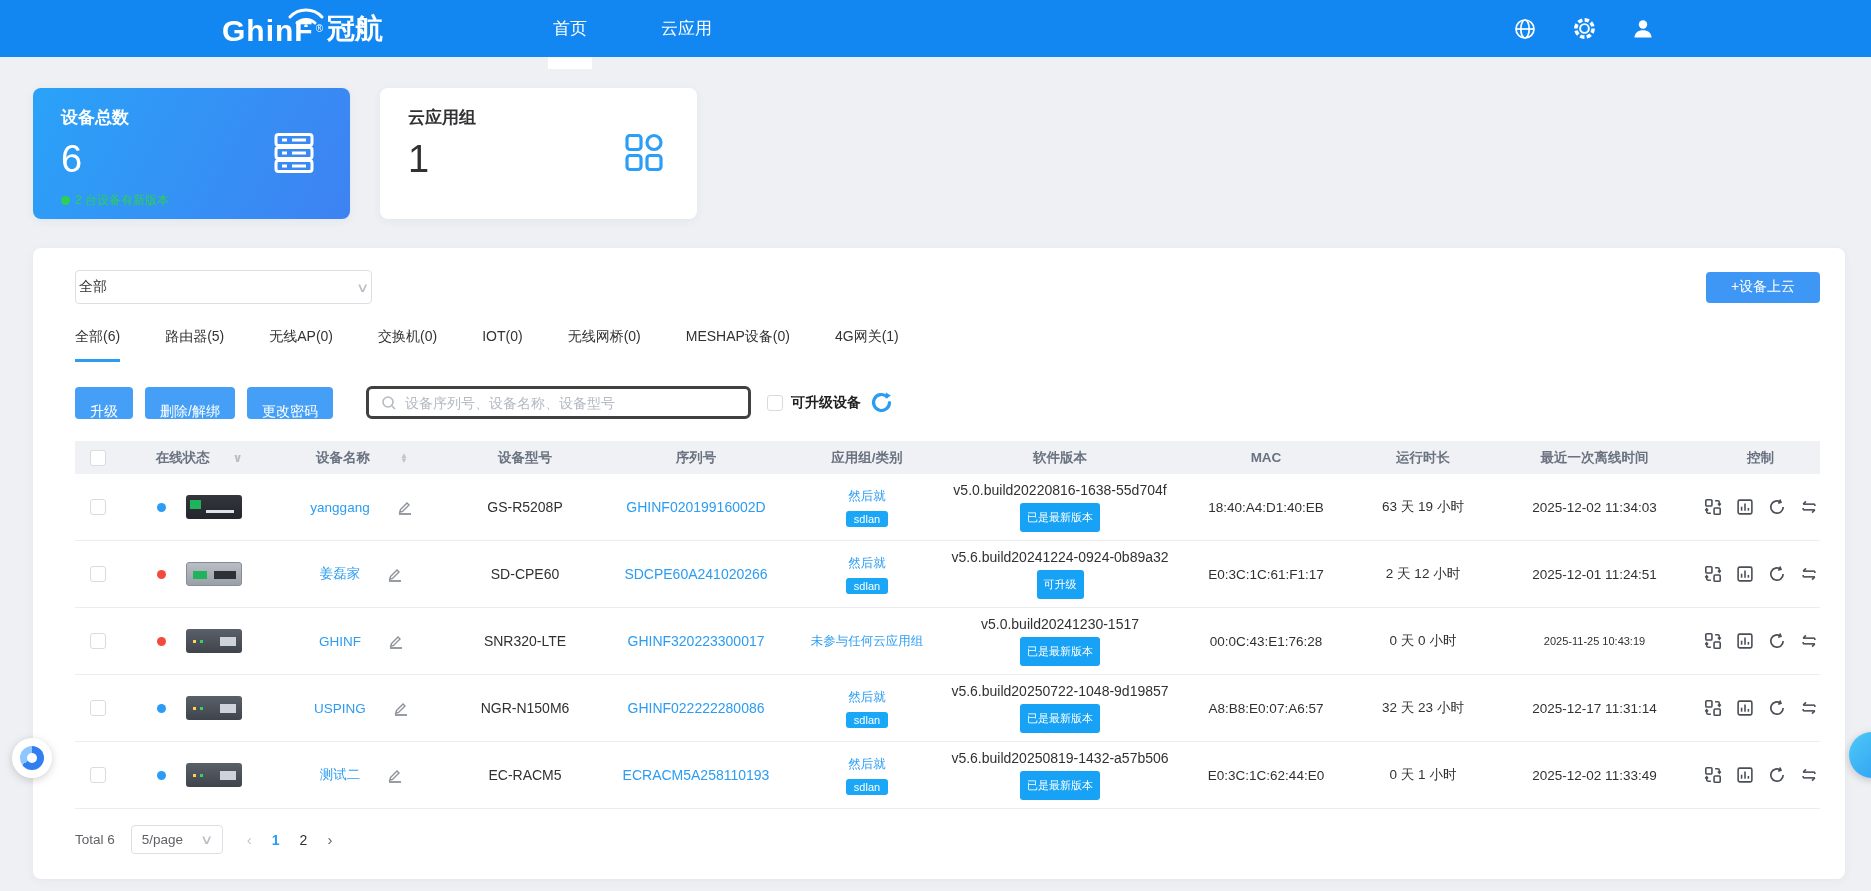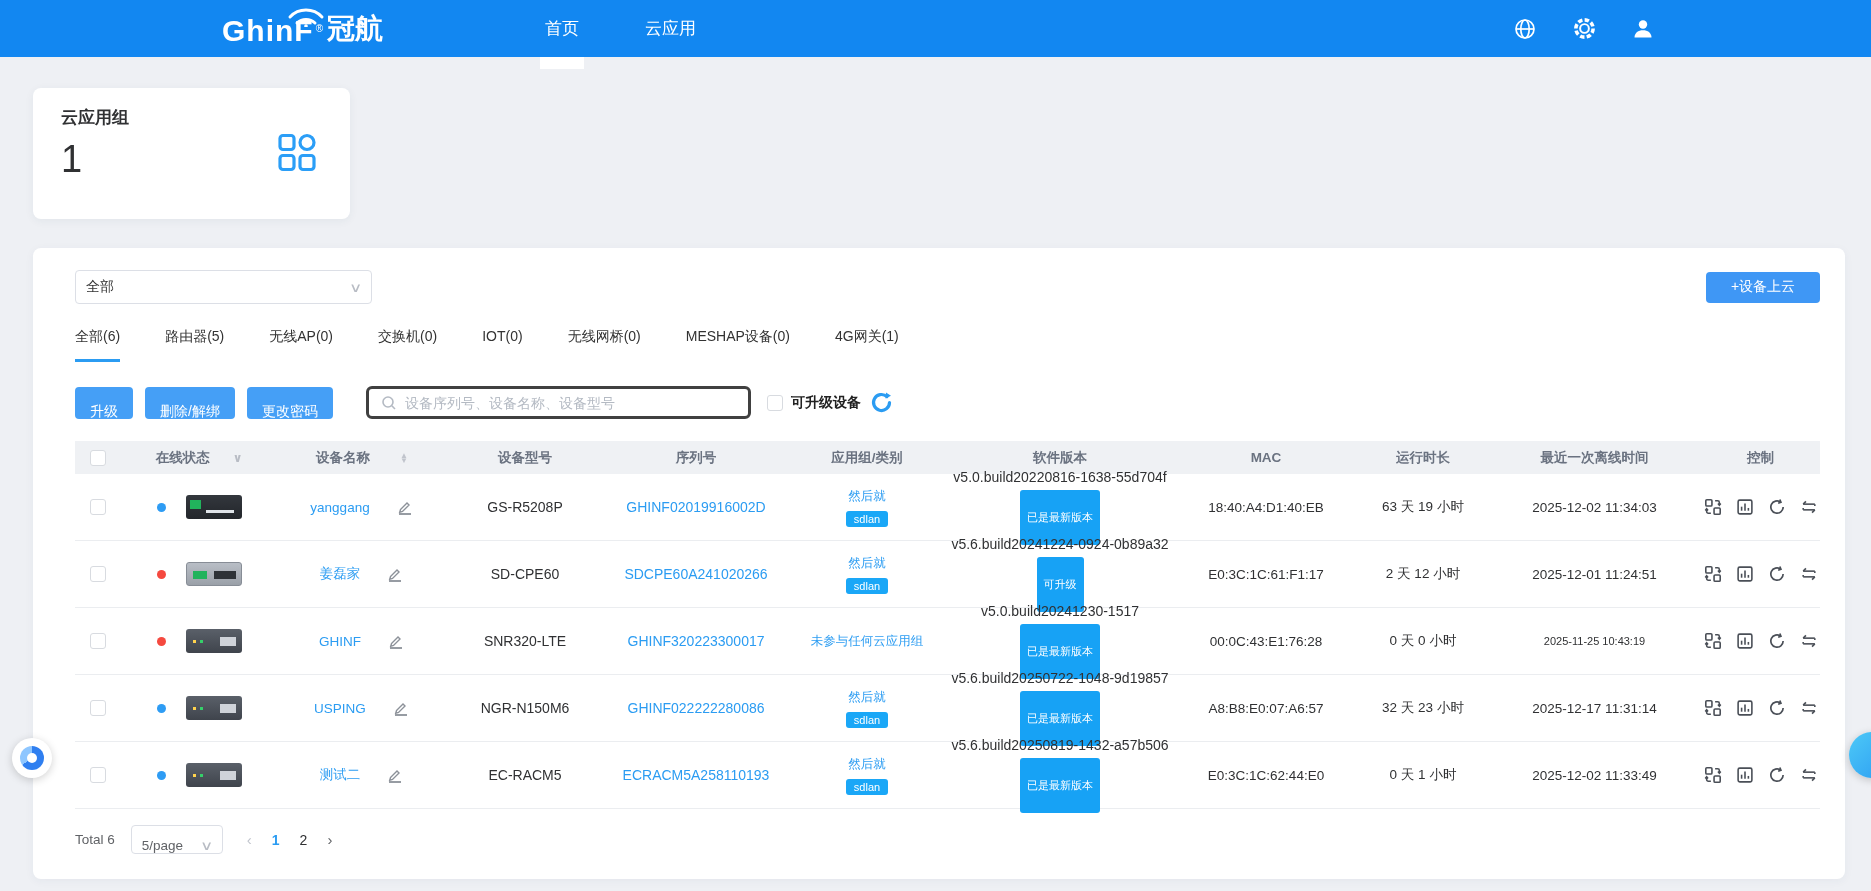--- a/index.html
+++ b/index.html
@@ -10,38 +10,38 @@
     color:#303133; font-size:14px;
   }
   
   .navbar { position:absolute; top:0; left:0; right:0; height:57px; background:#1287f1; display:flex; align-items:center; }
   .logo { position:relative; margin-left:222px; display:flex; align-items:flex-end; color:#fff; }
   .logo-en { font-size:30px; font-weight:bold; letter-spacing:1px; }
   .logo-reg { font-size:10px; margin:0 4px 14px 2px; }
   .logo-cn { font-size:28px; font-weight:bold; }
   .logo-wifi { position:absolute; top:-9px; left:58px; }
   .nav-tabs { position:absolute; left:545px; top:0; height:57px; display:flex; gap:66px; }
-  .nav-tab { position:relative; color:#fff; font-size:17px; height:57px; display:flex; align-items:center; cursor:pointer; }
+  .nav-tab { position:relative; color:#fff; font-size:17px; height:57px; display:flex; align-items:center; cursor:pointer;margin-left:8px; }
   .nav-tab.active::after { content:""; position:absolute; left:50%; transform:translateX(-50%); bottom:-12px; width:44px; height:12px; background:#fff; }
   .nav-icons { position:absolute; left:1512px; top:0; height:57px; display:flex; align-items:center; gap:33px; }
   .nav-icon { width:26px; height:26px; display:flex; align-items:center; justify-content:center; cursor:pointer; }
   
   .cards { position:absolute; top:88px; left:33px; display:flex; gap:30px; }
   .stat-card { width:317px; height:131px; background:#fff; border-radius:8px; box-shadow:0 2px 10px rgba(40,60,90,.06); padding:18px 28px; position:relative; }
   .stat-card.blue { background:linear-gradient(118deg,#2aa2f8 0%,#3e82f2 100%); color:#fff; }
   .stat-title { font-size:17px; font-weight:600; }
   .stat-value { font-size:38px; margin-top:10px; line-height:1.1; }
   .stat-card.blue .stat-value { font-weight:300; }
   .stat-note { position:absolute; left:28px; bottom:10px; font-size:12px; color:#2ed052; display:flex; align-items:center; gap:5px; }
   .stat-note .gdot { width:9px; height:9px; border-radius:50%; background:#2ed052; }
   .stat-icon { position:absolute; right:30px; top:50%; transform:translateY(-50%); }
   
   .panel { position:absolute; top:248px; left:33px; width:1812px; height:631px; background:#fff; border-radius:8px; box-shadow:0 2px 10px rgba(40,60,90,.05); padding:22px 25px 0 42px; }
   .panel-top { display:flex; justify-content:space-between; align-items:center; }
-  .dropdown { width:297px; height:34px; border:1px solid #dcdfe6; border-radius:4px; display:flex; align-items:center; justify-content:space-between; padding:0 10px; color:#333; cursor:pointer; background:#fff; }
+  .dropdown { width:297px; height:34px; border:1px solid #dcdfe6; border-radius:4px; display:flex; align-items:center; justify-content:space-between; padding:0 3px; color:#333; cursor:pointer; background:#fff; }
   .chev { color:#b8bcc4; font-size:13px; transform:scaleX(1.4); }
   .add-btn { min-width:114px; height:31px; background:#3f97f5; color:#fff; border:none; border-radius:4px; font-size:14px; cursor:pointer; padding:0 14px; }
   
   .cat-tabs { display:flex; gap:45px; margin-top:24px; font-size:14px; color:#333; }
   .cat-tab { position:relative; padding-bottom:16px; cursor:pointer; }
   .cat-tab.active::after { content:""; position:absolute; left:0; right:0; bottom:0; height:3px; background:#2b9cf2; }
   
   .toolbar { display:flex; align-items:center; margin-top:24px; }
   .tb-btn { height:17px; background:#459ff6; color:#fff; border:none; border-radius:4px; font-size:14px; padding:16px 15px; margin-right:12px; cursor:pointer; }
   .search-box { margin-left:21px; width:385px; height:33px; border:3px solid #404040; border-radius:6px; display:flex; align-items:center; padding:0 12px; gap:8px; background:#fff; }
@@ -75,26 +75,26 @@
       linear-gradient(#b9bec6,#9aa0a8); border:1px solid #878d96; }
   .dev.rack-dark { background:
       linear-gradient(#cfd3d9,#cfd3d9) 34px 8px/16px 9px no-repeat,
       radial-gradient(circle 2px,#ffd34d 98%,transparent) 6px 10px/5px 5px no-repeat,
       radial-gradient(circle 2px,#35d06a 98%,transparent) 13px 10px/5px 5px no-repeat,
       linear-gradient(#5a6069,#3f444c); }
   .link { color:#2b9cf2; cursor:pointer; text-decoration:none; }
   .grp { font-size:12.5px; }
   .tag { background:#1aa7f7; color:#fff; font-size:11px; padding:2px 8px; border-radius:3px; }
   .ver { font-size:14px; }
-  .badge { background:#17a2f5; color:#fff; font-size:11px; padding:20px 7px; border-radius:3px; }
+  .badge { background:#17a2f5; color:#fff; font-size:11px; padding:7px 7px; border-radius:3px; }
   .ctl { width:19px; height:19px; display:flex; align-items:center; justify-content:center; cursor:pointer; }
   .pencil { cursor:pointer; }
   
   .t-footer { display:flex; align-items:center; margin-top:16px; color:#606266; font-size:13.5px; gap:16px; }
-  .page-size { width:92px; height:29px; border:1px solid #dcdfe6; border-radius:4px; display:flex; align-items:flex-end; justify-content:space-between; padding:0 10px; cursor:pointer; }
+  .page-size { width:92px; height:29px; border:1px solid #dcdfe6; border-radius:4px; display:flex; align-items:center; justify-content:space-between; padding:0 10px; cursor:pointer; }
   .pager { display:flex; align-items:center; gap:20px; margin-left:8px; font-size:14px; }
   .pg-arrow { color:#c0c4cc; cursor:pointer; font-size:15px; }
   .pg-num { cursor:pointer; color:#303133; }
   .pg-num.current { color:#2b9cf2; font-weight:700; }
   
   .float-left { position:absolute; left:12px; top:738px; width:40px; height:40px; border-radius:50%; background:#fff; box-shadow:0 2px 8px rgba(0,0,0,.18); display:flex; align-items:center; justify-content:center; cursor:pointer; }
   .float-left .inner { width:24px; height:24px; border-radius:50%; background:conic-gradient(#2f7ff0 0 65%, #8ec6ff 65% 100%); position:relative; }
   .float-left .inner::after { content:""; position:absolute; left:7px; top:7px; width:10px; height:10px; border-radius:50%; background:#fff; }
   .float-right { position:absolute; right:-24px; top:732px; width:46px; height:46px; border-radius:50%; background:linear-gradient(135deg,#4dc9f7,#2b9cf2); box-shadow:0 2px 8px rgba(0,0,0,.2); cursor:pointer; }
 </style>
@@ -133,20 +133,41 @@
     <div class="nav-icon">
       <svg width="24" height="24" viewBox="0 0 24 24" fill="#fff">
         <circle cx="12" cy="7.5" r="4.2"></circle>
         <path d="M3.5 20.5 c0-4.8 3.8-7.3 8.5-7.3 s8.5 2.5 8.5 7.3 z"></path>
       </svg>
     </div>
   </div>
 </div>
 
 <div class="cards">
+  <div class="stat-card blue">
+    <div class="stat-title">设备总数</div>
+    <div class="stat-value">6</div>
+    <div class="stat-note">
+      <span class="gdot"></span>
+      <span>2 台设备有新版本</span>
+    </div>
+    <div class="stat-icon">
+      <svg width="52" height="52" viewBox="0 0 52 52" fill="none" stroke="#fff" stroke-width="3">
+        <rect x="8" y="8" width="36" height="11" rx="2.5"></rect>
+          <line x1="14" y1="13.5" x2="19" y2="13.5"></line>
+          <line x1="24" y1="13.5" x2="38" y2="13.5"></line>
+        <rect x="8" y="21" width="36" height="11" rx="2.5"></rect>
+          <line x1="14" y1="26.5" x2="19" y2="26.5"></line>
+          <line x1="24" y1="26.5" x2="38" y2="26.5"></line>
+        <rect x="8" y="34" width="36" height="11" rx="2.5"></rect>
+          <line x1="14" y1="39.5" x2="19" y2="39.5"></line>
+          <line x1="24" y1="39.5" x2="38" y2="39.5"></line>
+      </svg>
+    </div>
+  </div>
   <div class="stat-card">
     <div class="stat-title">云应用组</div>
     <div class="stat-value">1</div>
     <div class="stat-icon">
       <svg width="46" height="46" viewBox="0 0 46 46" fill="none" stroke="#2b9ef7" stroke-width="3.2">
         <rect x="6" y="6" width="14" height="14" rx="3"></rect>
         <rect x="26" y="6" width="14" height="14" rx="7"></rect>
         <rect x="6" y="26" width="14" height="14" rx="3"></rect>
         <rect x="26" y="26" width="14" height="14" rx="3"></rect>
       </svg>

